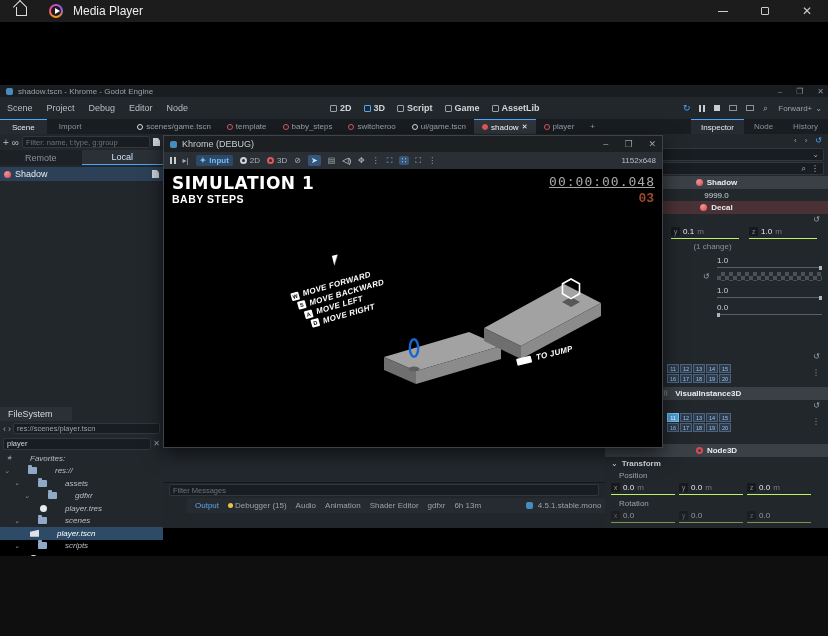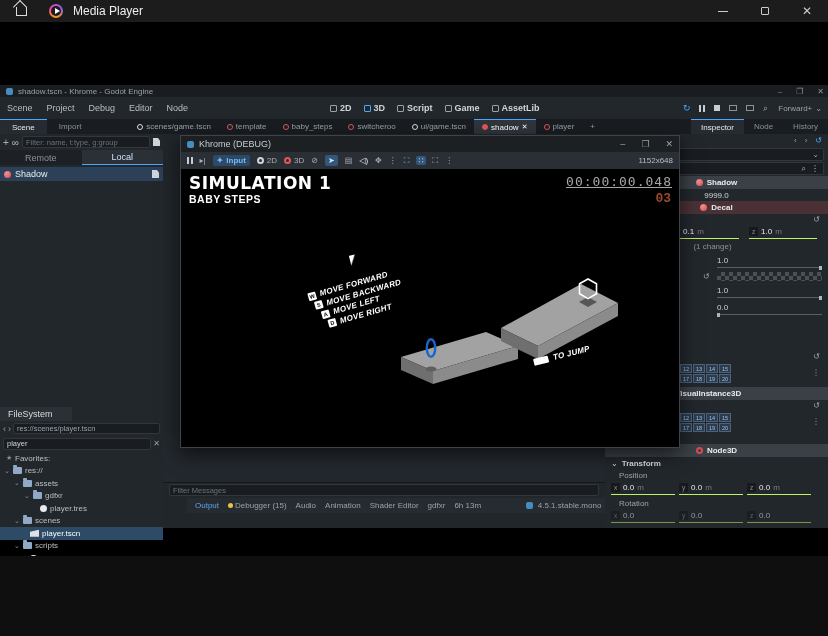--- a/index.html
+++ b/index.html
@@ -59,21 +59,21 @@
   .rl-row { height:15px; display:flex; }
   .rl { flex:1; display:flex; align-items:center; justify-content:center; color:#8a9199; background:#1d2126; }
   .rl.active { background:#2a3036; color:#cfe2f5; border-bottom:1px solid #4aa8ff; }
   .node-row { height:14px; margin-top:2px; background:#2c4158; display:flex; align-items:center; gap:4px; padding:0 4px; color:#e8ebee; }
   .sphere-red { width:7px; height:7px; border-radius:50%; background:radial-gradient(circle at 35% 30%,#f09396,#d84a50); }
   .script-ic { margin-left:auto; width:7px; height:8px; background:#cfd4d9; clip-path:polygon(0 0,70% 0,100% 30%,100% 100%,0 100%); }
   .fs-tab { position:absolute; left:0; top:273px; width:72px; height:14px; background:#2a3036; display:flex; align-items:center; padding-left:8px; color:#d6dade; }
   .fs-bread { position:absolute; left:0; top:287px; width:163px; height:15px; display:flex; align-items:center; gap:2px; padding:0 3px; color:#9aa1a8; }
   .fs-search { position:absolute; left:0; top:302px; width:163px; height:15px; display:flex; align-items:center; padding:0 3px; gap:2px; }
   .fs-tree { position:absolute; left:0; top:318px; width:163px; }
-  .t-row { height:12.5px; display:flex; align-items:center; gap:3px; color:#b9bfc6; font-size:8px; }
+  .t-row { height:12.5px; display:flex; align-items:center; gap:18px; color:#b9bfc6; font-size:8px;font-style:italic; }
   .t-row.sel { background:#2d4a66; color:#fff; }
   .folder { width:9px; height:7px; background:#8fa9c7; border-radius:1px; position:relative; }
   .folder::before { content:''; position:absolute; top:-2px; left:0; width:4px; height:2px; background:#8fa9c7; border-radius:1px 1px 0 0; }
   .caret { color:#8a9199; font-size:7px; width:6px; }
   .res-white { width:7px; height:7px; border-radius:50%; background:#e8ebee; }
   .gear { width:7px; height:7px; border-radius:50%; border:2px solid #e8ebee; }
   .scene-file { width:9px; height:7px; background:#dfe3e7; clip-path:polygon(0 30%,100% 0,100% 100%,0 100%); }
 
   
   .center-bottom { position:absolute; left:163px; top:348px; width:442px; height:60px; background:#212warn62b; background:#21262b; }
@@ -112,21 +112,21 @@
   .lg-cell { width:12px; height:9px; background:#2c3c4e; border:1px solid #4d6residual27d; border:1px solid #4d627d; color:#9fc1dd; font-size:5.5px; display:flex; align-items:center; justify-content:center; }
   .lg-cell.on { background:#4a9ed9; color:#fff; border-color:#7cc0ef; }
   .lg-dots { position:absolute; right:8px; top:6px; color:#9aa1a8; }
   .sec-row { height:12px; display:flex; align-items:center; gap:4px; padding:0 6px; color:#d6dade; }
   .sec-row .lbl-dim { color:#9aa1a8; }
   .grip { color:#767d85; letter-spacing:1px; font-size:7px; }
   .triple { display:flex; gap:4px; padding:2px 6px; }
   .triple .axis-field { width:64px; }
 
   
-  .gamewin { position:absolute; left:180px; top:50px; width:500px; height:313px; background:#ef4444; border:1px solid #3c4349; box-shadow:0 6px 18px rgba(0,0,0,.6); z-index:5; }
+  .gamewin { position:absolute; left:163px; top:50px; width:500px; height:313px; background:#ef4444; border:1px solid #3c4349; box-shadow:0 6px 18px rgba(0,0,0,.6); z-index:5; }
   .gw-title { height:16px; background:#1d2023; display:flex; align-items:center; gap:5px; padding:0 6px; color:#c8cdd2; font-size:9px; }
   .gw-btns { margin-left:auto; display:flex; gap:16px; align-items:center; color:#9aa1a8; font-size:9px; }
   .gw-toolbar { height:17px; background:#2a2f35; display:flex; align-items:center; gap:7px; padding:0 6px; color:#aab0b6; font-size:8px; }
   .tb-btn { display:flex; align-items:center; gap:3px; }
   .tb-btn.inputs { background:#2c4a68; color:#7ab8f5; border-radius:2px; padding:1px 4px; font-weight:bold; }
   .pause-ic { display:inline-flex; gap:1.5px; }
   .pause-ic i { width:2px; height:7px; background:#c8cdd2; }
   .ring { width:7px; height:7px; border-radius:50%; border:2px solid #cfd4d9; display:inline-block; }
   .ring.red { border-color:#e0585c; }
   .cursor-btn { background:#33567a; border-radius:2px; padding:1px 3px; color:#cfe4f8; }

